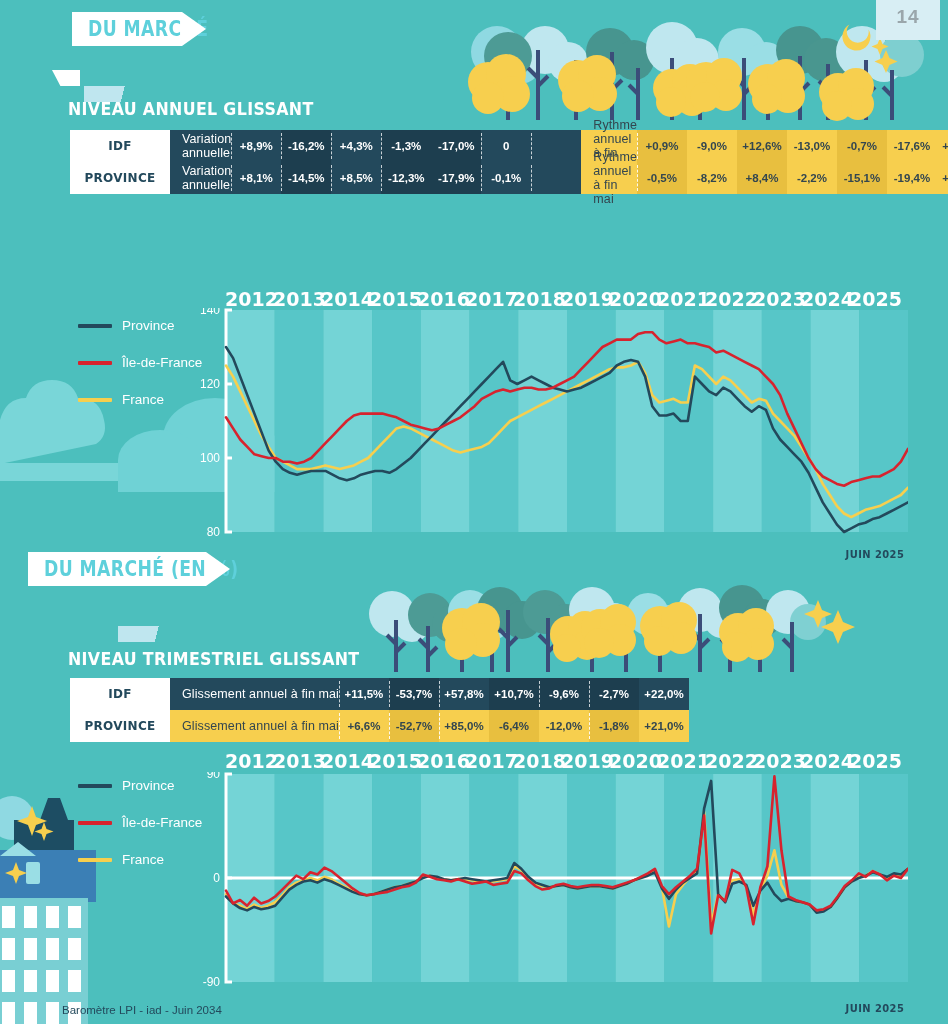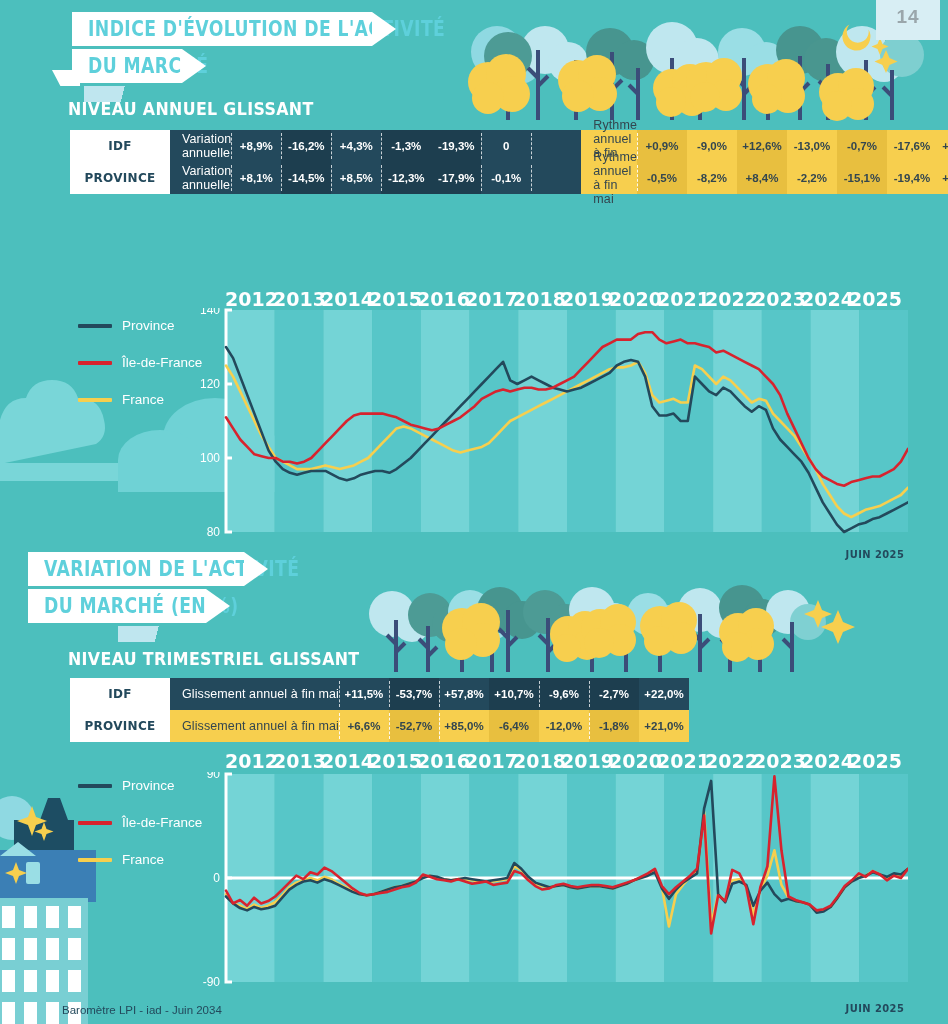--- a/index.html
+++ b/index.html
@@ -284,44 +284,41 @@
       </g>
       <path d="M32 806 l4 11 l11 4 l-11 4 l-4 11 l-4 -11 l-11 -4 l11 -4 Z" fill="#f7cf4e"></path>
       <path d="M44 822 l2.5 7 l7 2.5 l-7 2.5 l-2.5 7 l-2.5 -7 l-7 -2.5 l7 -2.5 Z" fill="#f7cf4e"></path>
       <path d="M16 862 l3 8 l8 3 l-8 3 l-3 8 l-3 -8 l-8 -3 l8 -3 Z" fill="#f7cf4e"></path>
     </g>
   </svg>
 
   <div class="page-num">14</div>
 
   <div class="ribbon" style="left:72px; top:12px;">
-    <div class="band" style="width:300px;">
-      <span>INDICE D'ÉVOLUTION DE L'ACTIVITÉ</span>
-    </div>
     <div class="band" style="width:110px;">
       <span>DU MARCHÉ</span>
     </div>
     <div class="tail" style="top:74px;"></div>
     <div class="tail2" style="top:58px;"></div>
   </div>
 
   <div class="subtitle" style="left:68px; top:98px;">NIVEAU ANNUEL GLISSANT</div>
 
   <div class="tbl" style="left:70px; top:130px; width:834px;">
 
     <div class="row">
       <div class="rowlabel">IDF</div>
       <div class="linewrap">
         <div class="dataline dark">
           <div class="lbl">Variation annuelle</div>
           <div class="cell sep">+8,9%</div>
           <div class="cell alt-dark sep">-16,2%</div>
           <div class="cell sep">+4,3%</div>
           <div class="cell alt-dark sep">-1,3%</div>
-          <div class="cell alt-dark">-19,3%</div>
+          <div class="cell alt-dark">-17,0%</div>
           <div class="cell sep">0</div>
           <div class="cell sep"></div>
         </div>
         <div class="dataline gold">
           <div class="lbl">Rythme annuel à fin mai</div>
           <div class="cell alt-gold sep">+0,9%</div>
           <div class="cell">-9,0%</div>
           <div class="cell alt-gold">+12,6%</div>
           <div class="cell">-13,0%</div>
           <div class="cell alt-gold">-0,7%</div>
@@ -412,23 +409,20 @@
         <path d="M30.00 109.30 L37.10 120.40 L44.21 131.50 L51.31 138.90 L58.42 146.30 L65.52 148.15 L72.63 150.00 L79.73 150.00 L86.83 153.70 L93.94 153.70 L101.04 155.55 L108.15 153.70 L115.25 150.00 L122.35 142.60 L129.46 135.20 L136.56 127.80 L143.67 120.40 L150.77 113.00 L157.88 107.45 L164.98 105.60 L172.08 105.60 L179.19 105.60 L186.29 105.60 L193.40 107.45 L200.50 109.30 L207.60 113.00 L214.71 116.70 L221.81 118.55 L228.92 120.40 L236.02 122.25 L243.13 120.40 L250.23 116.70 L257.33 113.00 L264.44 109.30 L271.54 103.75 L278.65 98.20 L285.75 90.80 L292.85 87.10 L299.96 83.40 L307.06 81.55 L314.17 83.40 L321.27 81.55 L328.38 79.70 L335.48 79.70 L342.58 81.55 L349.69 81.55 L356.79 79.70 L363.90 76.00 L371.00 72.30 L378.10 68.60 L385.21 61.20 L392.31 53.80 L399.42 46.40 L406.52 39.00 L413.63 35.30 L420.73 31.60 L427.83 31.60 L434.94 31.60 L442.04 26.05 L449.15 24.20 L456.25 24.20 L463.35 31.60 L470.46 35.30 L477.56 33.45 L484.67 31.60 L491.77 35.30 L498.88 35.30 L505.98 37.15 L513.08 39.00 L520.19 44.55 L527.29 42.70 L534.40 46.40 L541.50 50.10 L548.60 53.80 L555.71 57.50 L562.81 61.20 L569.92 68.60 L577.02 76.00 L584.13 87.10 L591.23 105.60 L598.33 120.40 L605.44 135.20 L612.54 150.00 L619.65 161.10 L626.75 168.50 L633.85 172.20 L640.96 175.90 L648.06 177.75 L655.17 174.05 L662.27 172.20 L669.38 170.35 L676.48 168.50 L683.58 168.50 L690.69 164.80 L697.79 161.10 L704.90 153.70 L712.00 140.75 " fill="none" stroke="#d7232e" stroke-width="2.6" stroke-linejoin="round" stroke-linecap="round"></path>
         <text x="24" y="228" text-anchor="end" fill="#ffffff" font-size="12" font-family="&quot;Liberation Sans&quot;, sans-serif">80</text>
         <text x="24" y="154" text-anchor="end" fill="#ffffff" font-size="12" font-family="&quot;Liberation Sans&quot;, sans-serif">100</text>
         <text x="24" y="80" text-anchor="end" fill="#ffffff" font-size="12" font-family="&quot;Liberation Sans&quot;, sans-serif">120</text>
         <text x="24" y="6" text-anchor="end" fill="#ffffff" font-size="12" font-family="&quot;Liberation Sans&quot;, sans-serif">140</text>
       </svg>
   </div>
   <div class="stamp" style="right:44px; top:548px;">JUIN 2025</div>
 
   <div class="ribbon" style="left:28px; top:552px;">
-    <div class="band" style="width:216px;">
-      <span>VARIATION DE L'ACTIVITÉ</span>
-    </div>
     <div class="band" style="width:178px;">
       <span>DU MARCHÉ (EN %)</span>
     </div>
     <div class="tail" style="top:74px; left:90px;"></div>
   </div>
 
   <div class="subtitle" style="left:68px; top:648px;">NIVEAU TRIMESTRIEL GLISSANT</div>
 
   <div class="tbl" style="left:70px; top:678px; width:834px;">
     <div class="row">

